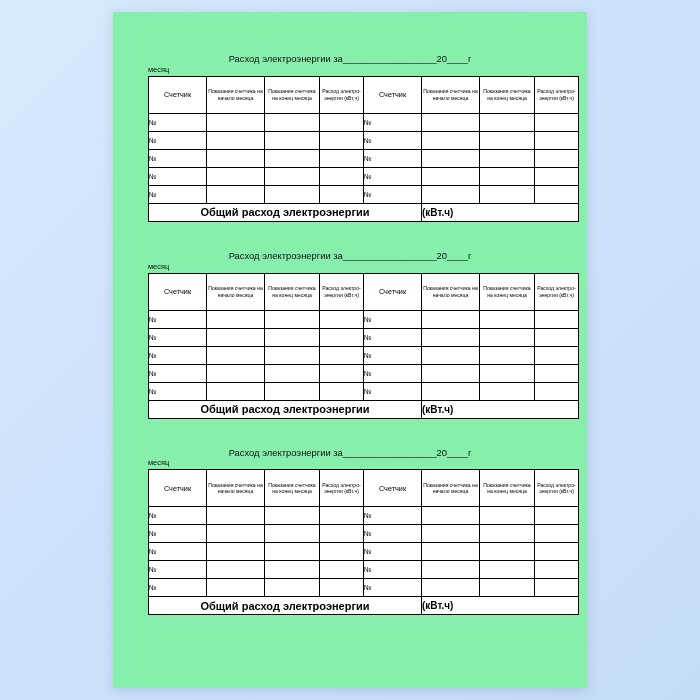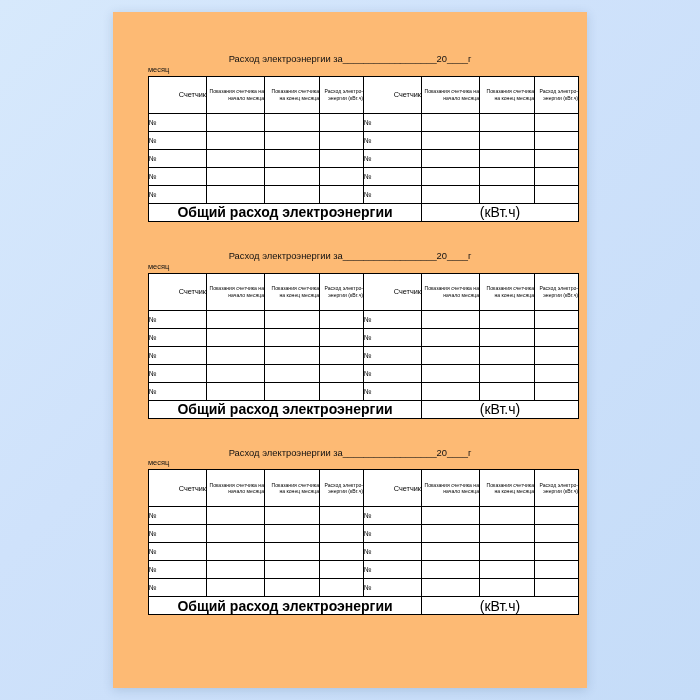--- a/index.html
+++ b/index.html
@@ -19,21 +19,21 @@
     inset: 0;
     background: linear-gradient(135deg, #d7e9fc 0%, #cfe2fb 40%, #c5dcf8 100%);
   }
 
   .sheet {
     position: absolute;
     left: 113px;
     top: 12px;
     width: 474px;
     height: 676px;
-    background: #fdba74;
+    background: #86efac;
     box-shadow: 0 2px 10px rgba(40, 70, 110, 0.18);
   }
 
   .sheet-inner {
     position: absolute;
     left: 35px;
     top: 42px;
     width: 404px;
   }
 
@@ -66,21 +66,21 @@
     border: 1px solid #000;
     padding: 0;
     color: #000;
     background: #fff;
   }
 
   th.hcell {
     font-size: 5.1px;
     font-weight: normal;
     line-height: 1.28;
-    text-align: right;
+    text-align: center;
     height: 36px;
     vertical-align: middle;
     padding: 1px 2px;
   }
   th.hcell.counter {
     font-size: 7.3px;
   }
 
   td.numcell {
     height: 17px;
@@ -92,28 +92,27 @@
   td.blank {
     height: 17px;
   }
 
   tr.total td {
     height: 17px;
     vertical-align: middle;
   }
   td.total-label {
     text-align: center;
-    font-size: 14px;
+    font-size: 11px;
     font-weight: bold;
     padding-right: 22px;
   }
   td.total-unit {
-    text-align: center;
-    font-size: 14px;
-    font-weight: normal;
+    font-size: 10px;
+    font-weight: bold;
   }
 </style>
 </head>
 <body>
 
 <div class="backdrop"></div>
 
 <div class="sheet">
   <div class="sheet-inner">
 

